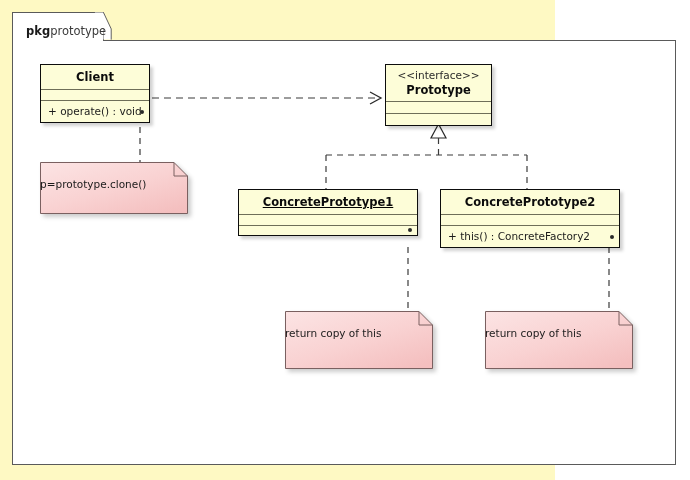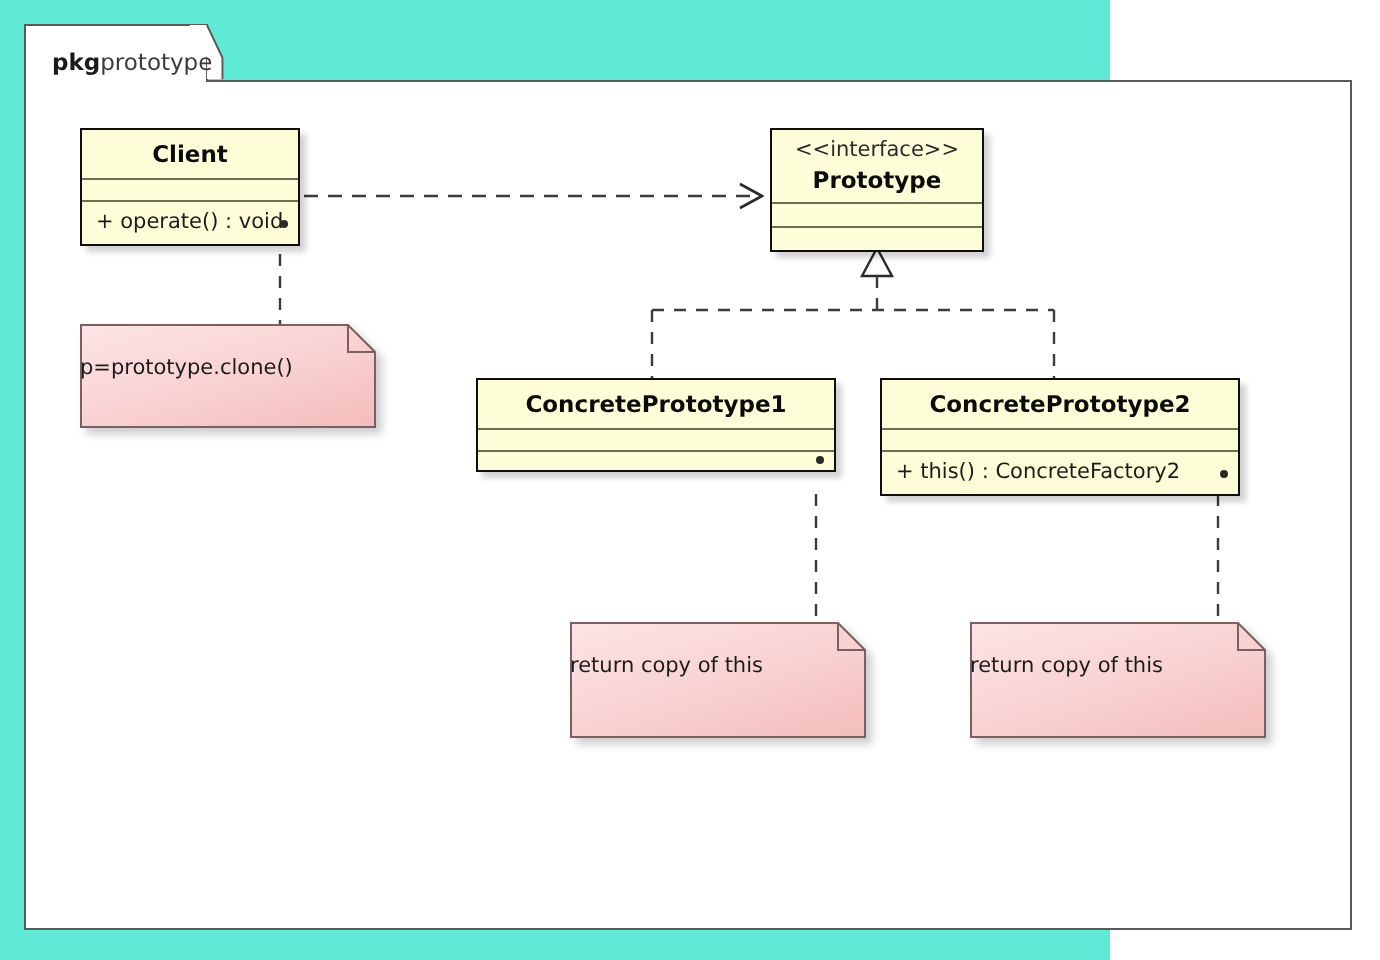--- a/index.html
+++ b/index.html
@@ -13,21 +13,21 @@
     font-family: "DejaVu Sans", "Liberation Sans", sans-serif;
     overflow: hidden;
     position: relative;
   }
 
   #canvas {
     position: absolute;
     left: 0; top: 0;
     width: 555px;
     height: 480px;
-    background: #5eead4;
+    background: #fef9c3;
   }
 
   
   #package-frame {
     position: absolute;
     left: 12px;
     top: 12px;
     width: 664px;
     height: 453px;
     box-sizing: border-box;
@@ -142,21 +142,21 @@
     width: 4px;
     height: 4px;
     margin-top: -2px;
     border-radius: 50%;
     background: #2a2a2a;
   }
 
   
   #class-client      { left: 40px;  top: 64px;  width: 110px; }
   #class-prototype   { left: 385px; top: 64px;  width: 107px; }
-  #class-concrete1   { left: 238px; top: 189px; width: 180px; }
+  #class-concrete1   { left: 238px; top: 189px; width: 180px; text-decoration: underline; }
   #class-concrete2   { left: 440px; top: 189px; width: 180px; }
 
   #class-prototype .cls-title { padding-top: 4px; padding-bottom: 4px; }
   #class-prototype .cls-compartment.empty { height: 11px; }
   #class-client .cls-compartment.empty { height: 10px; }
   #class-concrete1 .cls-compartment.empty,
   #class-concrete2 .cls-compartment.empty { height: 10px; }
 
   
   .uml-note {

